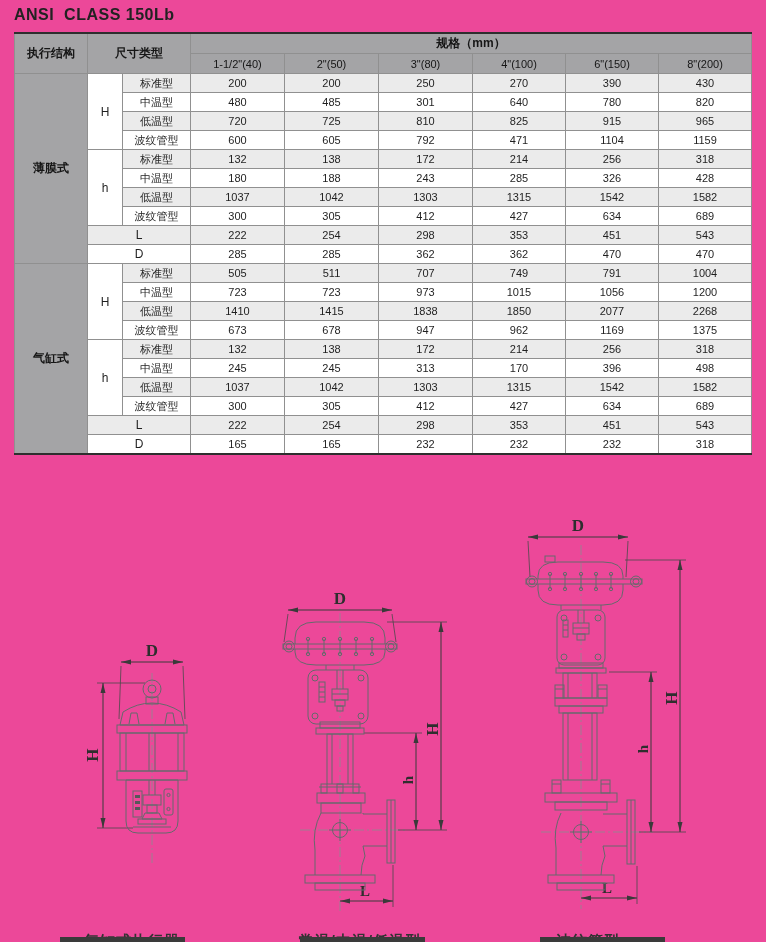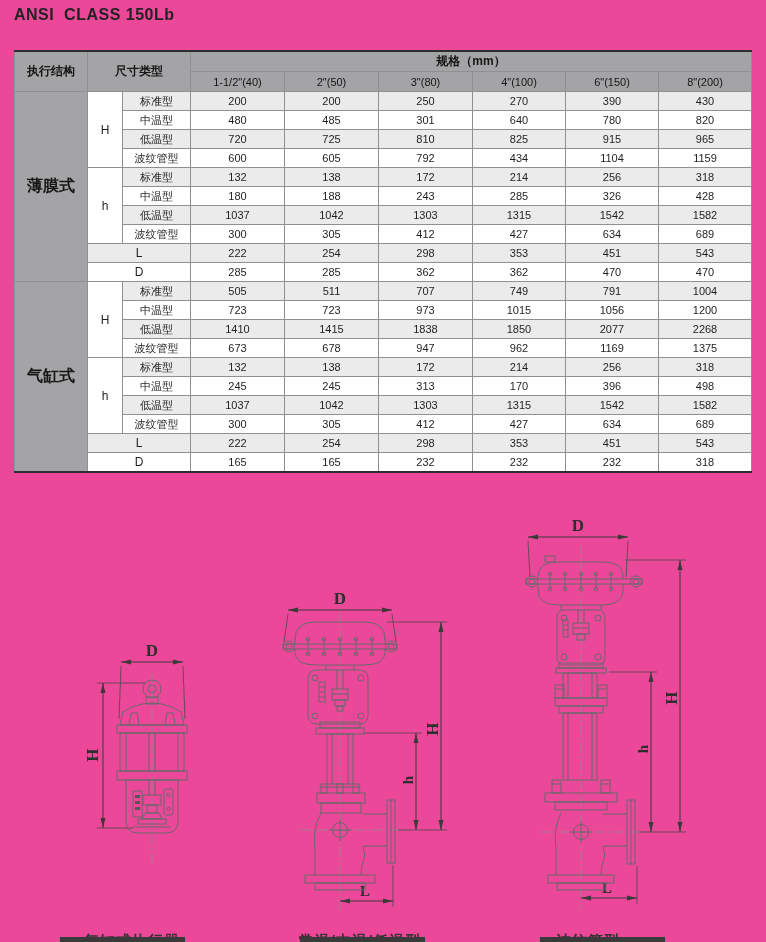--- a/index.html
+++ b/index.html
@@ -1,25 +1,25 @@
 <!DOCTYPE html>
 <html style="--header-bg: #a4a4a6; --row-alt-bg: #ebebeb; --grid-line: #909090; --border-dark: #2e2e2e; --drawing-stroke: #66696c; --text: #1f1f1f;"><head>
 <meta charset="utf-8">
 <style>
   html,body{margin:0;padding:0;}
   .page{position:relative;width:766px;height:942px;background:#ec4899;font-family:"Liberation Sans",sans-serif;color:var(--text,#1f1f1f);overflow:hidden;padding-left:12px;}
   .title{position:absolute;left:14px;top:6px;margin:0;font-size:16px;font-weight:bold;color:#222;white-space:pre;letter-spacing:.5px;}
-  table.dims{position:absolute;left:14px;top:50px;width:738px;border-collapse:collapse;table-layout:fixed;font-size:11px;}
+  table.dims{position:absolute;left:14px;top:32px;width:738px;border-collapse:collapse;table-layout:fixed;font-size:11px;}
   table.dims th,table.dims td{border:1px solid var(--grid-line,#909090);text-align:center;vertical-align:middle;padding:0;overflow:hidden;}
   table.dims thead th{background:var(--header-bg,#a4a4a6);height:19px;font-weight:bold;font-size:12px;color:#161616;}
   table.dims thead tr.sizes th{font-weight:normal;font-size:11px;}
   table.dims tbody td{height:18px;background:#fff;}
   table.dims tbody tr:nth-child(odd) td{background:var(--row-alt-bg,#ebebeb);}
   table.dims td.ltr{background:#fff !important;font-size:12px;}
-  table.dims td.grp{background:var(--header-bg,#a4a4a6) !important;font-weight:bold;font-size:16px;color:#161616;}
+  table.dims td.grp{background:var(--header-bg,#a4a4a6) !important;font-weight:bold;font-size:12px;color:#161616;}
   table.dims{border-top:2px solid var(--border-dark,#2e2e2e);border-bottom:2px solid var(--border-dark,#2e2e2e);}
   .figures{position:absolute;left:0;top:498px;width:766px;height:444px;}
   .fig{position:absolute;}
   .cap{position:absolute;top:434px;transform:translateX(-50%);font-size:15px;color:#333;letter-spacing:1px;white-space:nowrap;font-weight:bold;}
   .scanbar{position:absolute;height:5px;background:#3a3a3a;top:439px;}
   svg .ln{fill:none;stroke:var(--drawing-stroke,#66696c);stroke-width:1;}
   svg .fillmark{fill:#55585a;stroke:none;}
   svg .dim{stroke:#3a3a3a;stroke-width:1;}
   svg .ext{stroke:#4a4a4a;stroke-width:.8;}
   svg .cl{stroke:#8a8d8f;stroke-width:.8;stroke-dasharray:10 3 2 3;}
@@ -100,21 +100,21 @@
           <td>810</td>
           <td>825</td>
           <td>915</td>
           <td>965</td>
       </tr>
       <tr>
         <td>波纹管型</td>
         <td>600</td>
           <td>605</td>
           <td>792</td>
-          <td>434</td>
+          <td>471</td>
           <td>1104</td>
           <td>1159</td>
       </tr>
       <tr>
         <td class="ltr" rowspan="4">h</td>
         <td>标准型</td>
         <td>132</td>
           <td>138</td>
           <td>172</td>
           <td>214</td>

